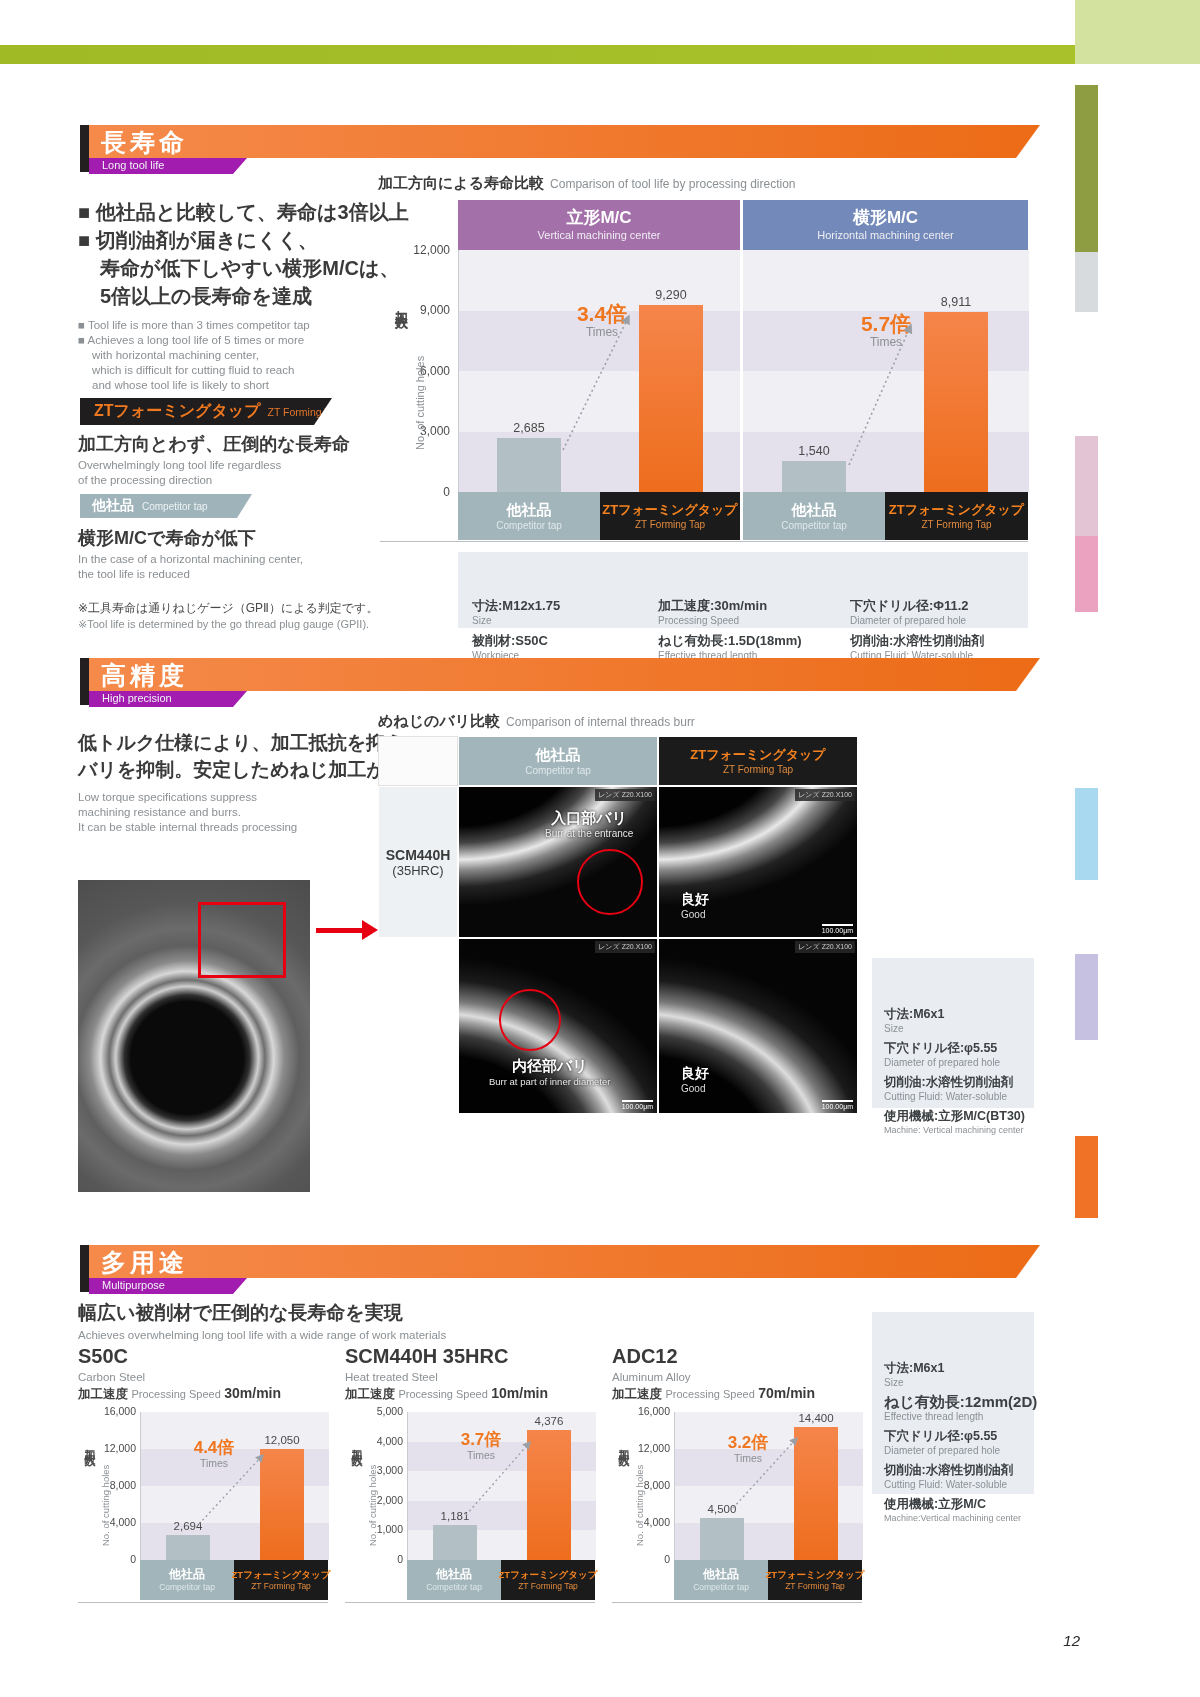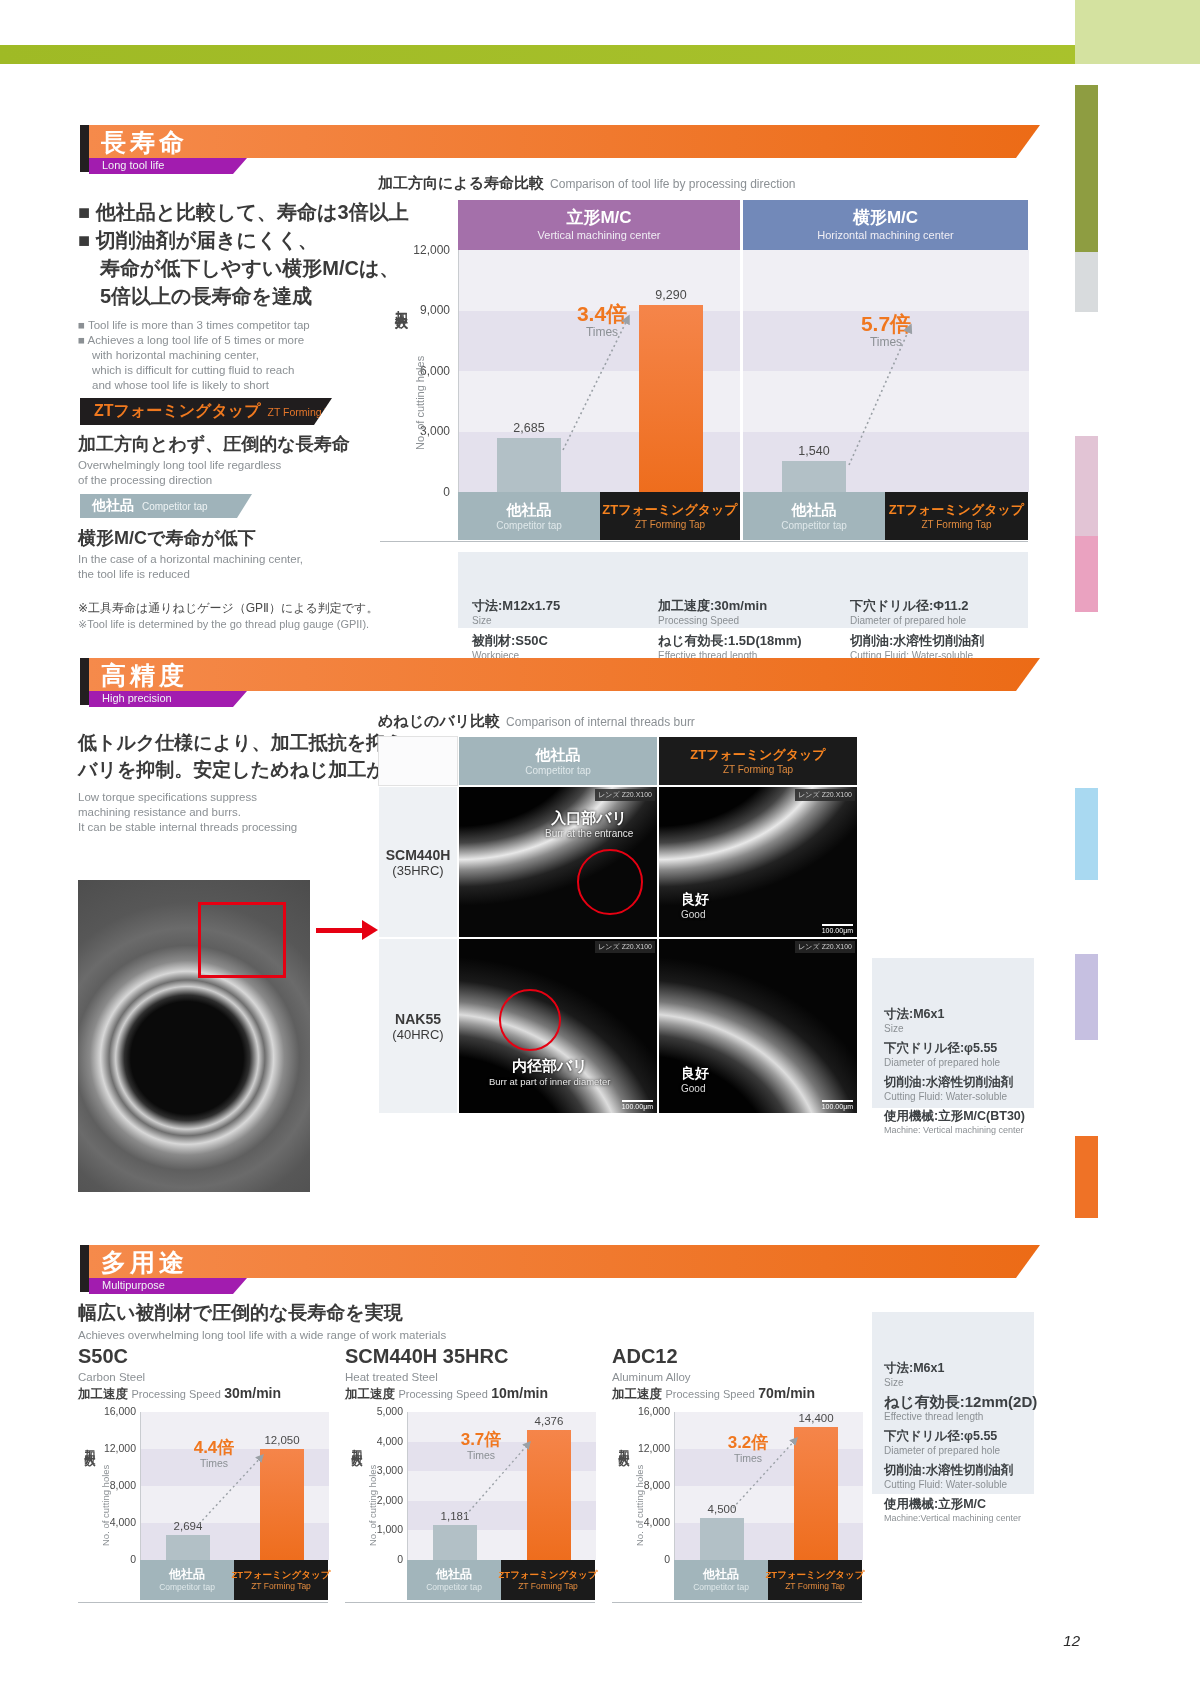--- a/index.html
+++ b/index.html
@@ -182,20 +182,24 @@
       <div class="bar gray" style="height: 54px;"></div>
     </div>
     <div class="barwrap" style="left:180px;width:64px;">
       <span class="barval">9,290</span>
       <div class="bar orange" style="height: 187px;"></div>
     </div>
     <div class="barwrap" style="left:323px;width:64px;">
       <span class="barval">1,540</span>
       <div class="bar gray" style="height: 31px;"></div>
     </div>
+    <div class="barwrap" style="left:465px;width:64px;">
+      <span class="barval">8,911</span>
+      <div class="bar orange" style="height: 180px;"></div>
+    </div>
 
     <div class="mult" style="left:98px;top:52px;width:90px;">
       <div class="jp">3.4倍</div>
       <div class="en">Times</div>
     </div>
     <div class="mult" style="left:382px;top:62px;width:90px;">
       <div class="jp">5.7倍</div>
       <div class="en">Times</div>
     </div>
 
@@ -301,24 +305,20 @@
   </div>
   <div class="micro micro-a" style="left:658px;top:786px;width:200px;height:152px;">
     <span class="lens">レンズ Z20.X100</span>
     <div style="position:absolute;left:22px;top:104px;">
       <div class="good-jp">良好</div>
       <div class="good-en">Good</div>
     </div>
     <span class="scale">100.00μm</span>
   </div>
 
-  <div class="abs ptable-cell-label" style="left:378px;top:938px;width:80px;height:176px;">
-    <span class="m">NAK55</span>
-    <span class="h">(40HRC)</span>
-  </div>
   <div class="micro micro-b" style="left:458px;top:938px;width:200px;height:176px;">
     <span class="lens">レンズ Z20.X100</span>
     <div class="redcircle" style="left:40px;top:50px;width:58px;height:58px;"></div>
     <div style="position:absolute;left:30px;top:118px;text-align:center;">
       <div class="burr-jp">内径部バリ</div>
       <div class="burr-en" style="font-size:9.5px;">Burr at part of inner diameter</div>
     </div>
     <span class="scale">100.00μm</span>
   </div>
   <div class="micro micro-b" style="left:658px;top:938px;width:200px;height:176px;">

